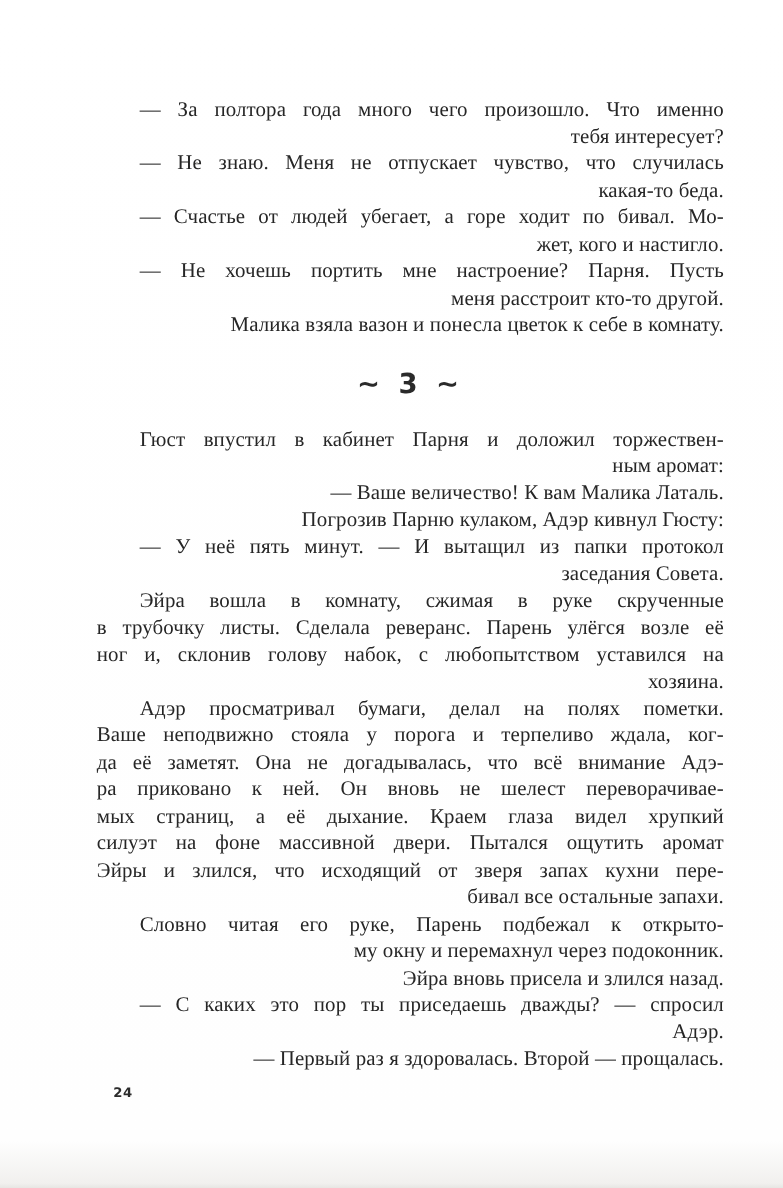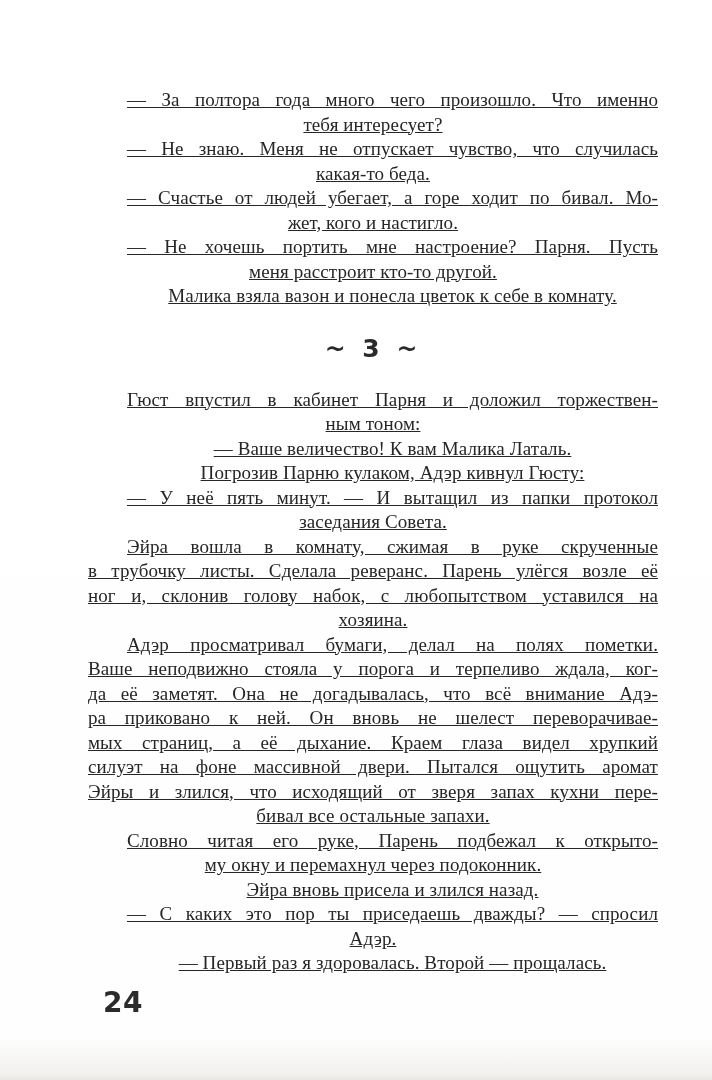--- a/index.html
+++ b/index.html
@@ -22,24 +22,24 @@
   .text-block {
     position: absolute;
     left: 88px;
     top: 88px;
     width: 570px;
     color: #262626;
     font-size: 19px;
     line-height: 24.5px;
     letter-spacing: 0.1px;
   }
-  .para { margin: 0; padding: 0; text-decoration: underline; }
+  .para { margin: 0; padding: 0; }
   .line {
     white-space: nowrap;
-    text-align: center;
+    text-align: right;
   }
   .line.j {
     white-space: normal;
     text-align: justify;
     text-align-last: justify;
   }
   .line.first {
     padding-left: 39px;
   }
   .heading {
@@ -52,21 +52,21 @@
     font-size: 25px;
     letter-spacing: 4px;
     color: #2a2a2a;
   }
   .pagenum {
     position: absolute;
     left: 103px;
     top: 986px;
     font-family: "DejaVu Sans", sans-serif;
     font-weight: bold;
-    font-size: 28px;
+    font-size: 12px;
     letter-spacing: 0.5px;
     color: #2b2b2b;
   }
   .speck {
     position: absolute;
     left: 178px;
     top: 147px;
     width: 2px;
     height: 2px;
     background: #b9b7b3;
@@ -96,21 +96,21 @@
           <div class="line">меня расстроит кто-то другой.</div>
         </div>
         <div class="para">
           <div class="line first">Малика взяла вазон и понесла цветок к себе в комнату.</div>
         </div>
       </div>
     <div class="heading">~ 3 ~</div>
     <div>
         <div class="para">
           <div class="line first j">Гюст впустил в кабинет Парня и доложил торжествен-</div>
-          <div class="line">ным тоном:</div>
+          <div class="line">ным аромат:</div>
         </div>
         <div class="para">
           <div class="line first">— Ваше величество! К вам Малика Латаль.</div>
         </div>
         <div class="para">
           <div class="line first">Погрозив Парню кулаком, Адэр кивнул Гюсту:</div>
         </div>
         <div class="para">
           <div class="line first j">— У неё пять минут. — И вытащил из папки протокол</div>
           <div class="line">заседания Совета.</div>

